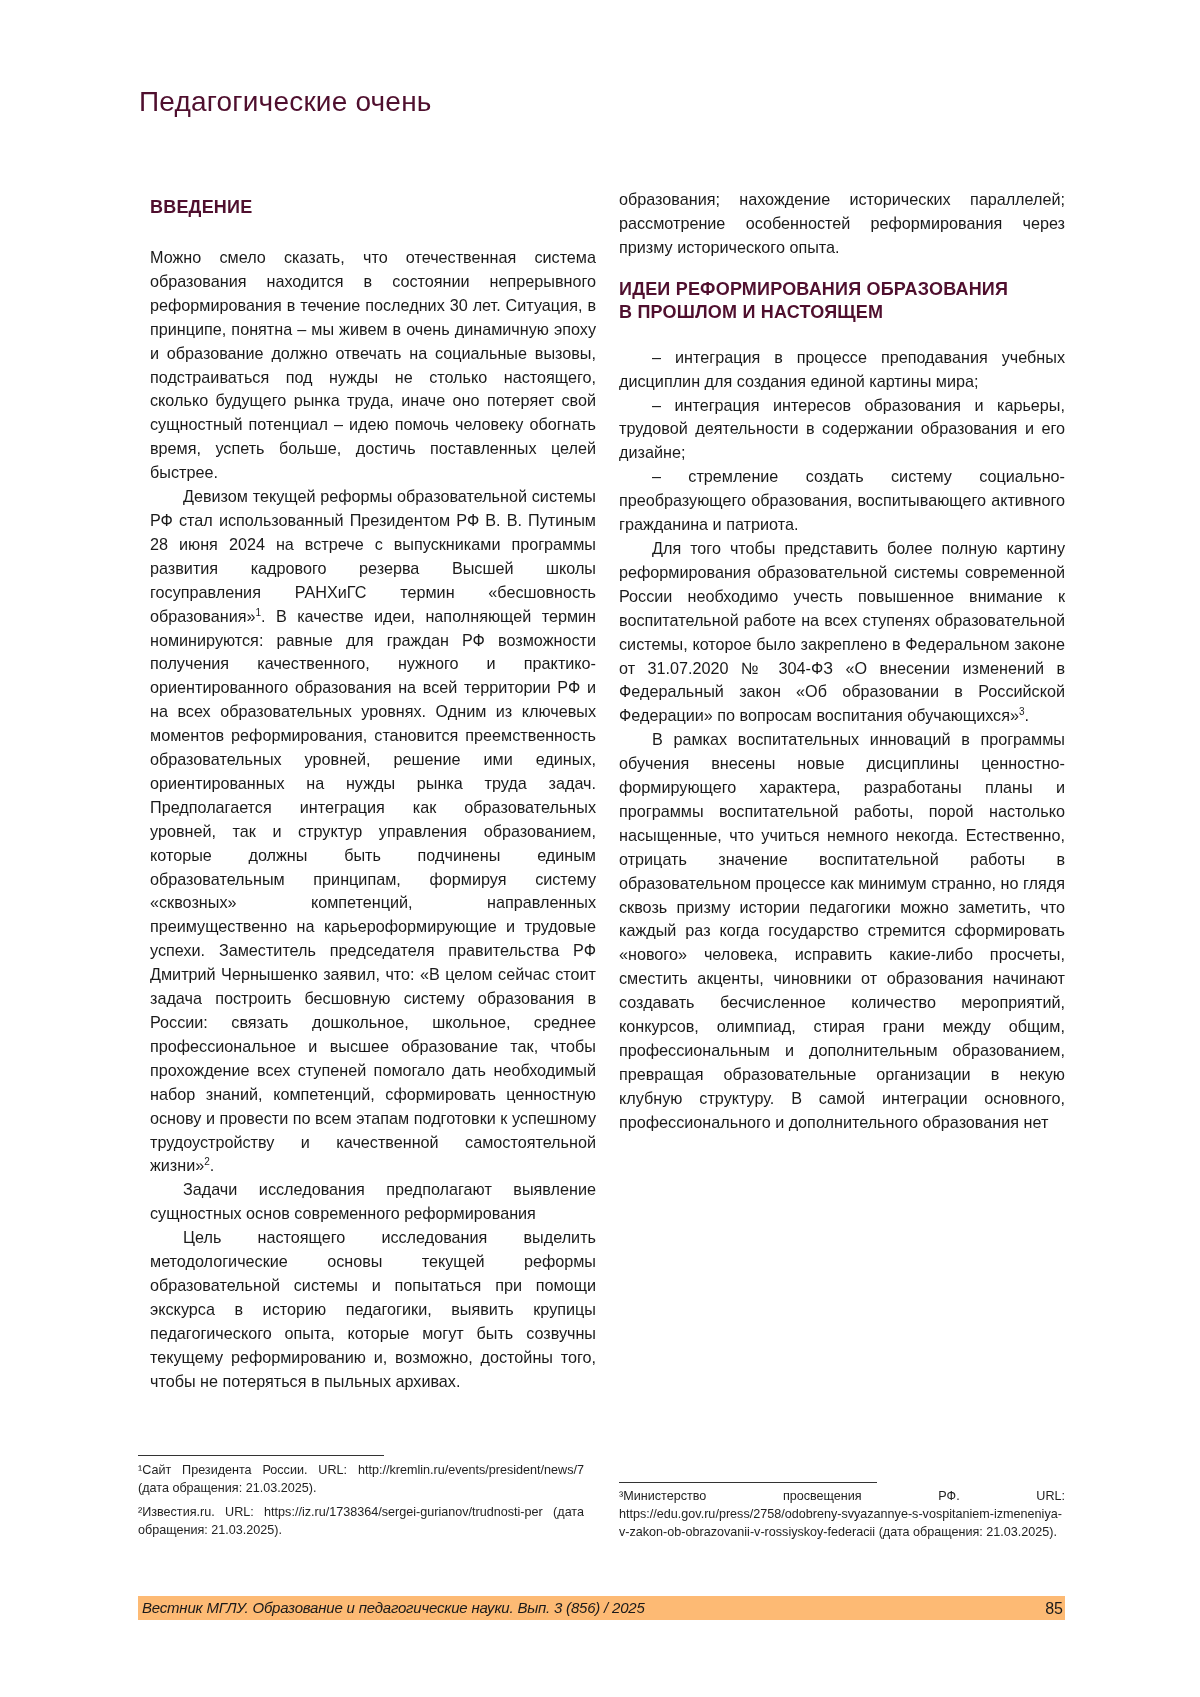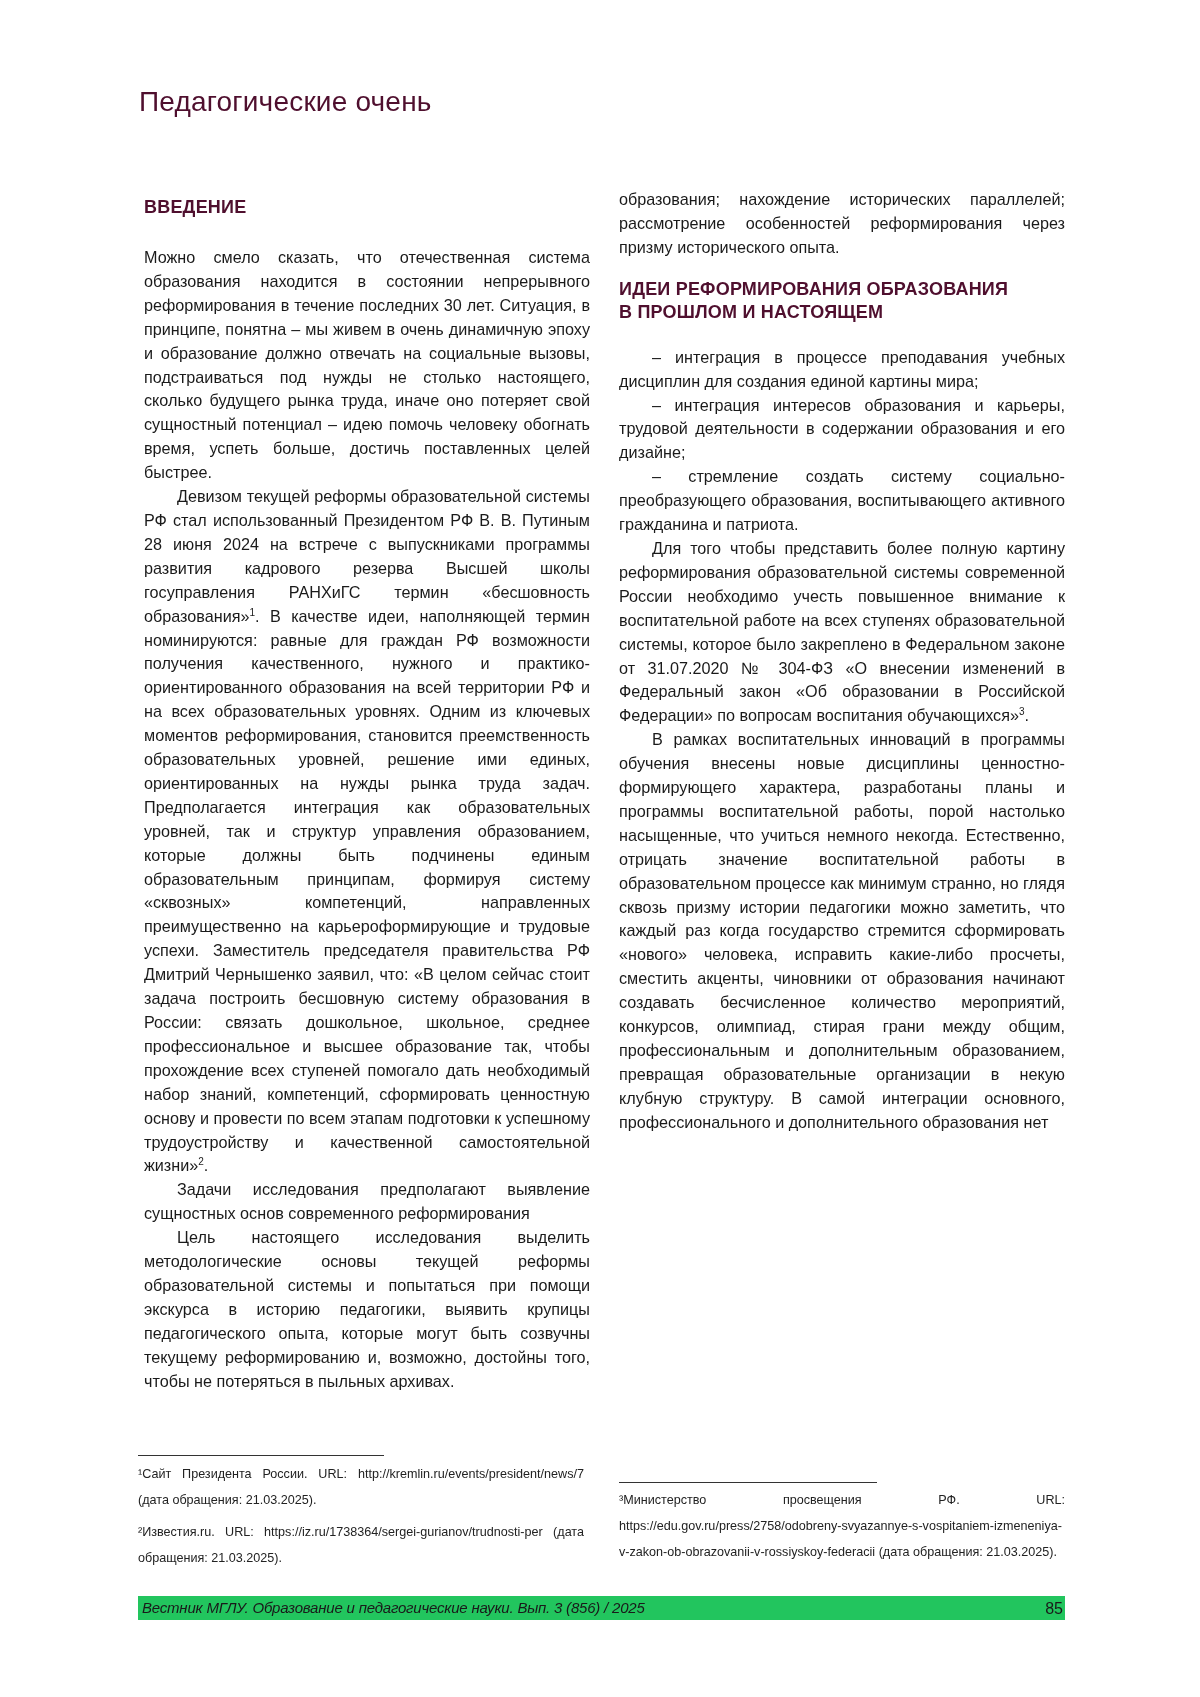--- a/index.html
+++ b/index.html
@@ -1,35 +1,35 @@
 <!DOCTYPE html>
 <html><head>
 <meta charset="utf-8">
 <style>
   html, body { margin: 0; padding: 0; background: #ffffff; }
   body { width: 1200px; height: 1697px; position: relative; overflow: hidden;
          font-family: "DejaVu Sans", sans-serif; color: #1a1a1a; }
   .section-title { position: absolute; left: 139px; top: 86px; font-size: 28px;
          color: #4f0f2e; font-family: "Liberation Sans", sans-serif; letter-spacing: 0.2px; }
   .col { position: absolute; top: 196px; width: 446px; }
-  .col-left { left: 144px; }
+  .col-left { left: 150px; }
   .col-right { left: 619px; }
   .heading { font-family: "Liberation Sans", sans-serif; font-weight: bold; color: #4f0f2e;
          font-size: 18px; line-height: 23px; margin: 0; letter-spacing: 0.2px; }
   .p { font-size: 16.2px; line-height: 23.9px; text-align: justify; margin: 0;
        font-family: Liberation Sans, sans-serif; hyphens: auto; }
   .ind { text-indent: 33px; }
   .li { text-indent: 33px; }
   sup { font-size: 10px; line-height: 0; }
   .fn-rule { position: absolute; height: 1px; background: #333; }
-  .fn { position: absolute; font-size: 12.6px; line-height: 26px; text-align: justify;
+  .fn { position: absolute; font-size: 12.6px; line-height: 18px; text-align: justify;
         font-family: "Liberation Sans", sans-serif; color: #222; }
   .fn p { margin: 0 0 6px 0; }
   .footer { position: absolute; left: 138px; top: 1596px; width: 927px; height: 24px;
-            background: #22c55e; }
+            background: #fdba74; }
   .footer-text { position: absolute; left: 4px; top: 3px; font-size: 15px; font-style: italic;
             font-family: "Liberation Sans", sans-serif; color: #1a1a1a; letter-spacing: -0.2px; }
   .page-num { position: absolute; right: 2px; top: 4px; font-size: 16px;
             font-family: "Liberation Sans", sans-serif; color: #1a1a1a; }
 </style>
 </head>
 <body>
 
 <div class="section-title">Педагогические очень</div>
 

